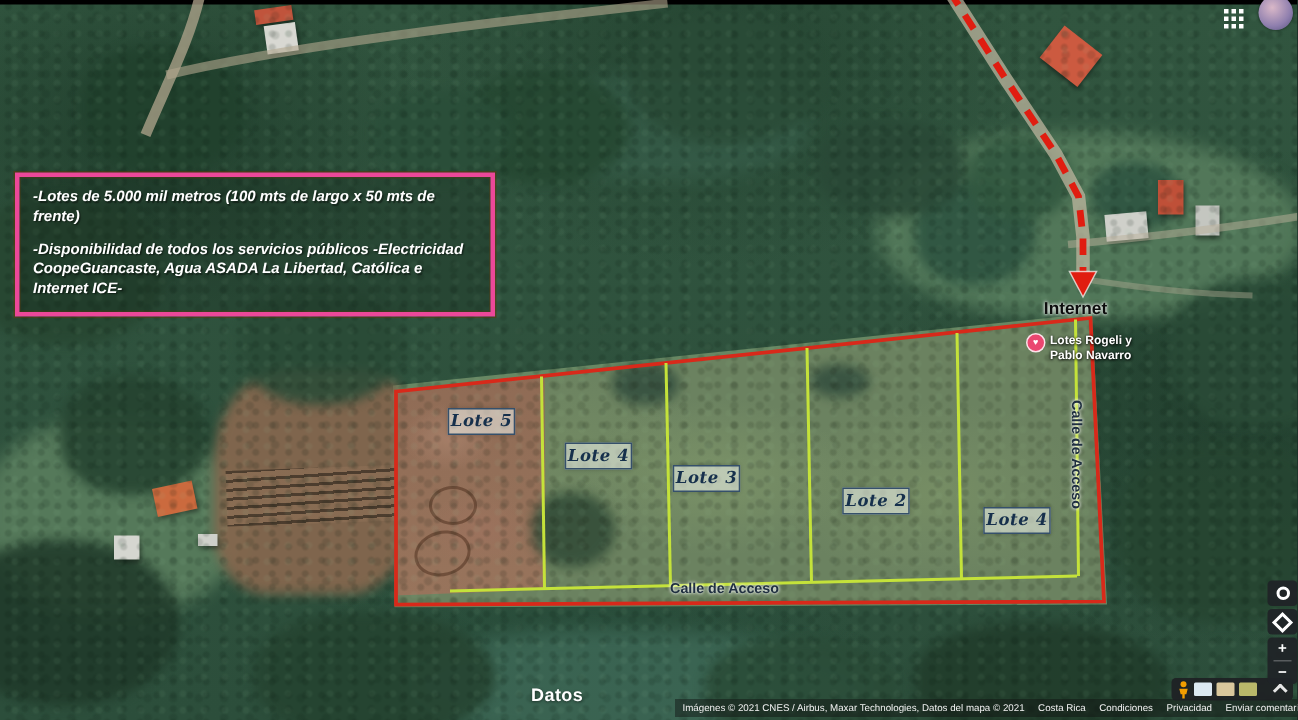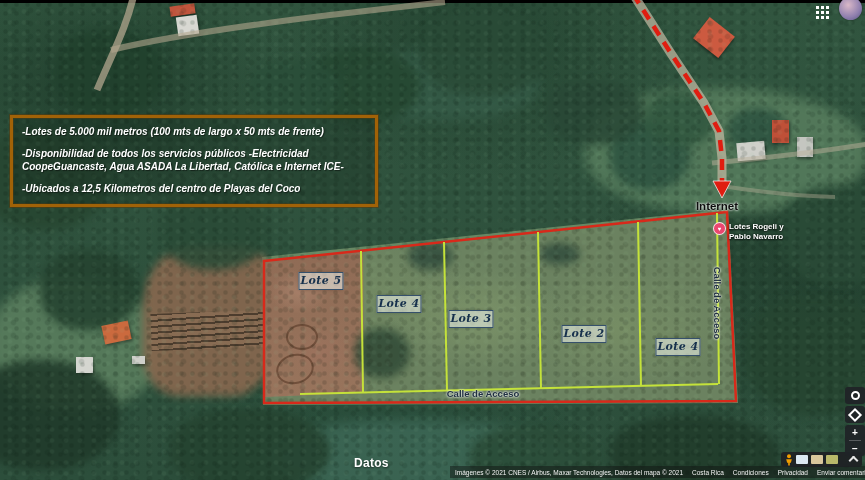--- a/index.html
+++ b/index.html
@@ -43,21 +43,21 @@
   
   .lot-label{position:absolute;transform:translate(-50%,-50%);background:rgba(244,247,243,.55);border:1px solid #35506b;color:#16304c;font:italic 700 11px "DejaVu Serif",serif;padding:1px 1px 2px;white-space:nowrap;letter-spacing:.4px;box-shadow:0 0 3px rgba(0,0,0,.2);}
   .entrada{position:absolute;transform:translate(-50%,-50%);font:700 11.5px "Liberation Sans",sans-serif;color:#0d0d0d;text-shadow:0 0 2px #fff,0 0 3px rgba(255,255,255,.9);}
   .road-label{position:absolute;font:700 9.5px "Liberation Sans",sans-serif;color:#203040;text-shadow:0 0 2px rgba(255,255,255,.95),0 0 3px rgba(255,255,255,.8);white-space:nowrap;}
   .road-label.h{transform:translate(-50%,-50%);}
   .road-label.v{transform:translate(-50%,-50%) rotate(90deg);}
   .pin{position:absolute;display:flex;gap:3px;align-items:flex-start;}
   .pin-dot{width:11px;height:11px;border-radius:50%;background:#ea4770;border:1px solid rgba(255,255,255,.85);display:flex;align-items:center;justify-content:center;color:#fff;font-size:6px;line-height:1;flex:0 0 auto;}
   .pin-text{font:700 8px "Liberation Sans",sans-serif;color:#fff;text-shadow:0 1px 2px rgba(0,0,0,.85),0 0 2px rgba(0,0,0,.6);line-height:1.3;}
   
-  .info{left:10px;top:115px;width:368px;border:3px solid #a16207;box-shadow:0 0 0 1px rgba(95,58,10,.55), inset 0 0 0 1px rgba(95,58,10,.35);background:rgba(12,28,18,.22);padding:7px 9px 9px;box-sizing:border-box;}
+  .info{left:10px;top:115px;width:320px;border:3px solid #ec4899;box-shadow:0 0 0 1px rgba(95,58,10,.55), inset 0 0 0 1px rgba(95,58,10,.35);background:rgba(12,28,18,.22);padding:7px 9px 9px;box-sizing:border-box;}
   .info p{margin:0;font:italic 700 10px/1.3 "Liberation Sans",sans-serif;color:#fff;text-shadow:1px 1px 1px rgba(0,0,0,.5);}
   .info p + p{margin-top:9px;}
   
   .glogo{left:354px;top:456px;font:700 12px "Liberation Sans",sans-serif;color:#fff;letter-spacing:.3px;text-shadow:0 1px 2px rgba(0,0,0,.5);}
   .apps-icon{left:816px;top:6px;width:3px;height:3px;background:#fff;box-shadow:5px 0 #fff,10px 0 #fff,0 5px #fff,5px 5px #fff,10px 5px #fff,0 10px #fff,5px 10px #fff,10px 10px #fff;}
   .avatar{left:839px;top:-3px;width:23px;height:23px;border-radius:50%;background:radial-gradient(circle at 40% 35%, #d9b8c8, #8f7fae 60%, #55517e);box-shadow:0 0 2px rgba(0,0,0,.5);}
   .attr-bar{left:450px;top:466px;width:415px;height:12px;background:rgba(15,15,15,.45);display:flex;align-items:center;gap:9px;padding:0 5px;box-sizing:border-box;font-size:6.5px;color:#f2f2f2;white-space:nowrap;}
   .attr-bar span{display:inline-block;}
   .media-pill{left:781px;top:452px;width:81px;height:15px;background:rgba(30,33,36,.92);border-radius:3px;display:flex;align-items:center;gap:3px;padding:0 4px;box-sizing:border-box;}
   .thumb{width:12px;height:9px;border-radius:1px;}
@@ -134,34 +134,33 @@
     <line x1="638" y1="222" x2="641" y2="386" stroke-width="2" stroke="#c4e23a"></line>
     <line x1="717" y1="213" x2="719" y2="384" stroke-width="2" stroke="#c4e23a"></line>
     <line x1="300" y1="394" x2="718" y2="384" stroke-width="2" stroke="#c4e23a"></line>
     <path d="M633,-6 L670,52 L704,103 L719,131 L722,158 L722,181" stroke-width="4.5" fill="none" stroke-dasharray="11 8" stroke="#e01d10"></path>
     <polygon points="713,181 731,181 722,198" stroke="rgba(255,255,255,0.7)" stroke-width="1" fill="#e01d10"></polygon>
   </svg>
 
   <div class="abs info">
     <p>-Lotes de 5.000 mil metros (100 mts de largo x 50 mts de frente)</p>
     <p>-Disponibilidad de todos los servicios públicos -Electricidad CoopeGuancaste, Agua ASADA La Libertad, Católica e Internet ICE-</p>
-    <p>-Ubicados a 12,5 Kilometros del centro de Playas del Coco</p>
   </div>
 
   <div class="lot-label" style="left:321px;top:281px">Lote 5</div>
   <div class="lot-label" style="left:399px;top:304px">Lote 4</div>
   <div class="lot-label" style="left:471px;top:319px">Lote 3</div>
   <div class="lot-label" style="left:584px;top:334px">Lote 2</div>
   <div class="lot-label" style="left:678px;top:347px">Lote 4</div>
 
   <div class="entrada" style="left:717px;top:206px">Internet</div>
   <div class="road-label h" style="left:483px;top:393px">Calle de Acceso</div>
   <div class="road-label v" style="left:717px;top:303px">Calle de Acceso</div>
 
-  <div class="pin" style="left:713px;top:222px">
+  <div class="pin" style="left:684px;top:222px">
     <div class="pin-dot">♥</div>
     <div class="pin-text">
       <div>Lotes Rogeli y</div>
       <div>Pablo Navarro</div>
     </div>
   </div>
 
   <div class="abs apps-icon"></div>
   <div class="abs avatar"></div>
   <div class="abs glogo">Datos</div>

